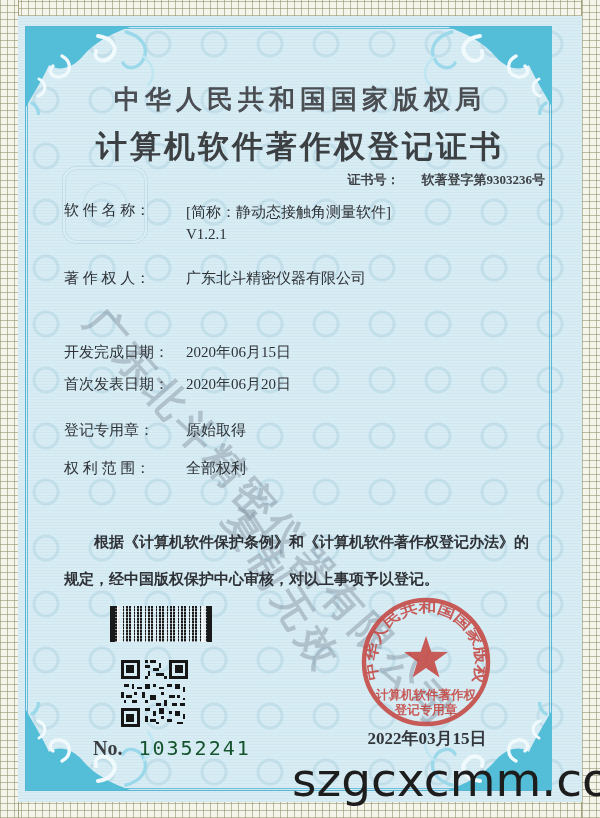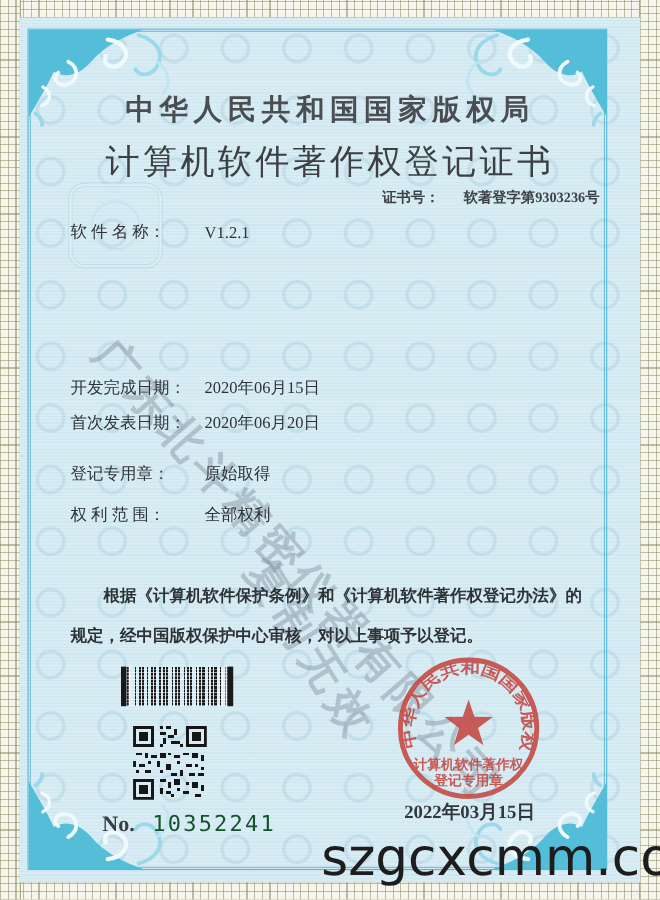--- a/index.html
+++ b/index.html
@@ -45,21 +45,21 @@
     box-shadow:inset 0 0 0 1px rgba(160,200,215,.35);}
 
   
   .wm{position:absolute;white-space:nowrap;font-weight:700;color:rgba(112,127,141,.38);transform-origin:0 0;z-index:2;}
   .wm.company{left:114px;top:296px;font-size:40px;letter-spacing:5px;transform:rotate(49deg);}
   .wm.notice{left:256px;top:496px;font-size:40px;letter-spacing:7px;transform:rotate(58deg);}
 
   
   .authority{position:absolute;left:0;top:82px;width:600px;text-align:center;font-size:26px;font-weight:700;
     letter-spacing:5px;color:#4a4e52;z-index:3;}
-  .cert-title{position:absolute;left:0;top:126px;width:600px;text-align:center;font-size:31px;font-weight:400;
+  .cert-title{position:absolute;left:0;top:126px;width:600px;text-align:center;font-size:31px;font-weight:700;
     letter-spacing:3px;color:#3c4043;z-index:3;}
   .cert-no{position:absolute;top:171px;right:55px;font-size:13px;font-weight:700;color:#3e4246;z-index:3;}
   .cert-no .lbl{margin-right:22px;}
 
   
   .row{position:absolute;left:64px;width:480px;font-size:15px;font-weight:400;color:#2e3236;z-index:3;}
   .flabel{display:inline-block;width:122px;vertical-align:top;}
   .fval{display:inline-block;vertical-align:top;}
   .fval .ln{display:block;line-height:22px;}
   .r0{top:201px;} .r1{top:269px;} .r2{top:343px;} .r3{top:375px;} .r4{top:421px;} .r5{top:459px;} .r6{top:497px;}
@@ -148,21 +148,24 @@
   <div class="wm company">广东北斗精密仪器有限公司</div>
   <div class="wm notice">复制无效</div>
 
   <div class="authority">中华人民共和国国家版权局</div>
   <div class="cert-title">计算机软件著作权登记证书</div>
   <div class="cert-no">
     <span class="lbl">证书号：</span><span>软著登字第9303236号</span>
   </div>
 
   <div class="row r0">
-    <span class="flabel">软 件 名 称：</span><span class="fval"><span class="ln">V1.2.1</span></span>
+    <span class="flabel">软 件 名 称：</span><span class="fval"><span class="ln">[简称：静动态接触角测量软件]</span><span class="ln">V1.2.1</span></span>
+  </div>
+  <div class="row r1">
+    <span class="flabel">著 作 权 人：</span><span class="fval">广东北斗精密仪器有限公司</span>
   </div>
   <div class="row r2">
     <span class="flabel">开发完成日期：</span><span class="fval">2020年06月15日</span>
   </div>
   <div class="row r3">
     <span class="flabel">首次发表日期：</span><span class="fval">2020年06月20日</span>
   </div>
   <div class="row r4">
     <span class="flabel">登记专用章：</span><span class="fval">原始取得</span>
   </div>

